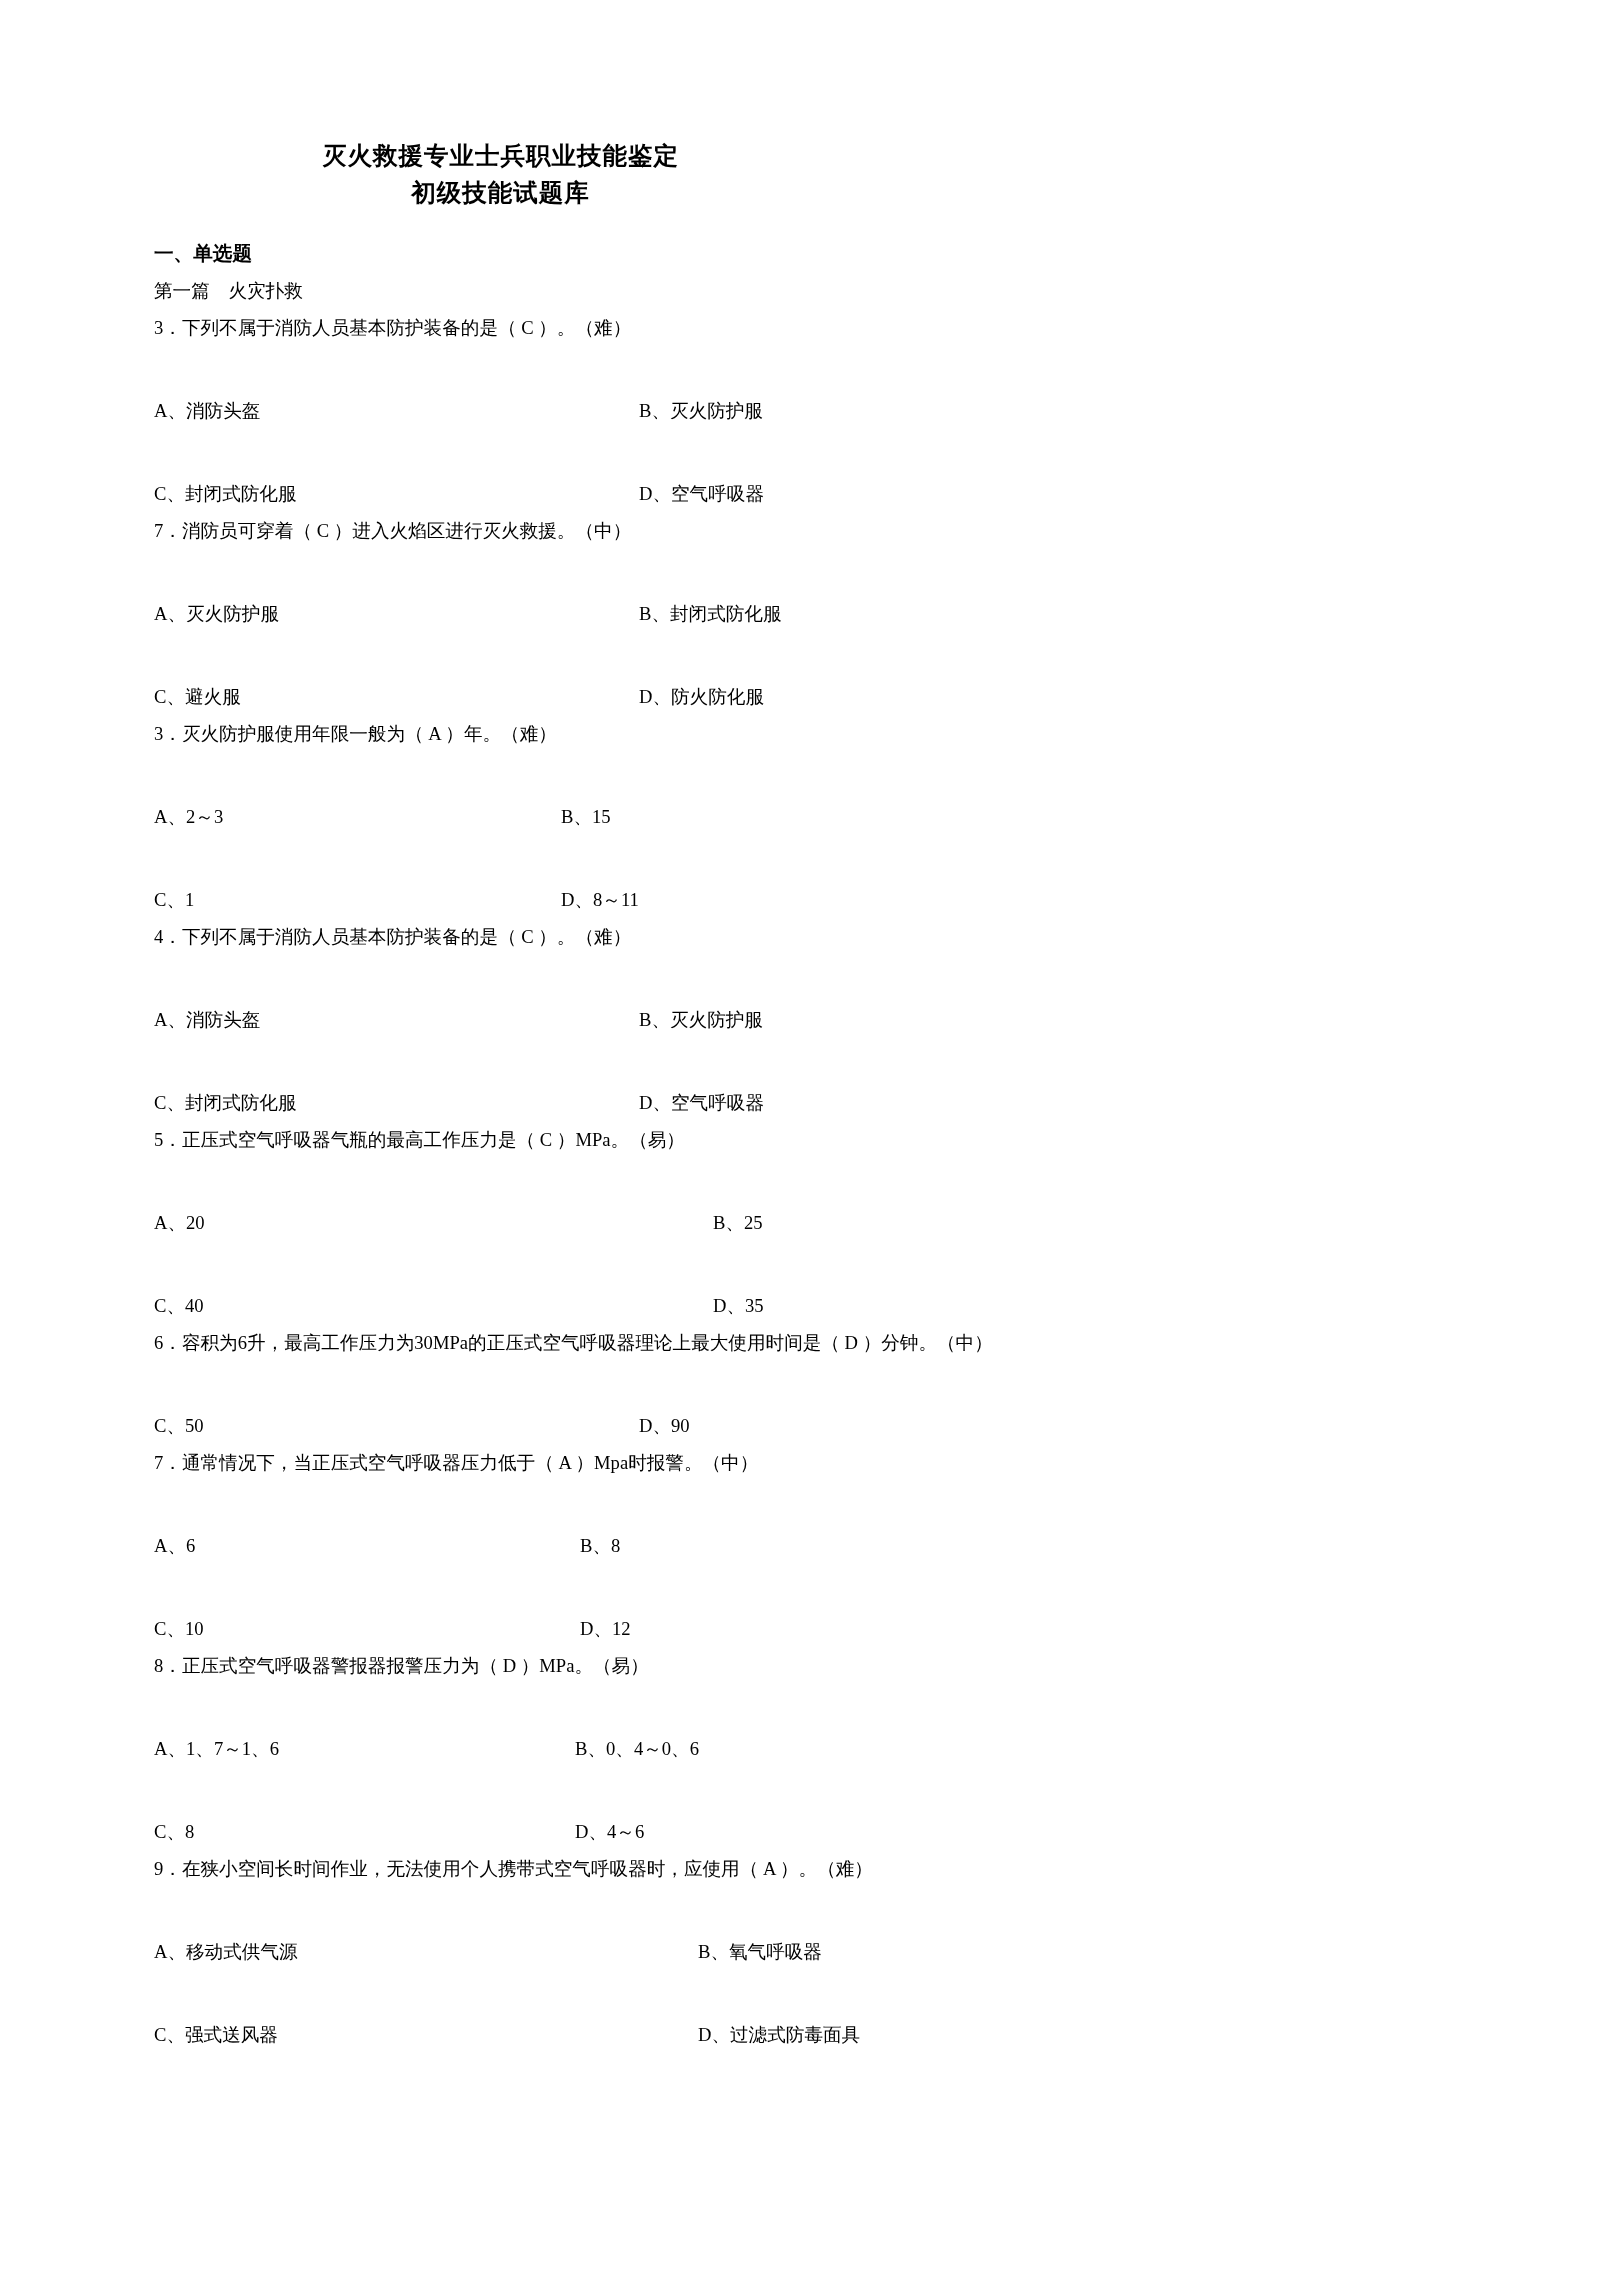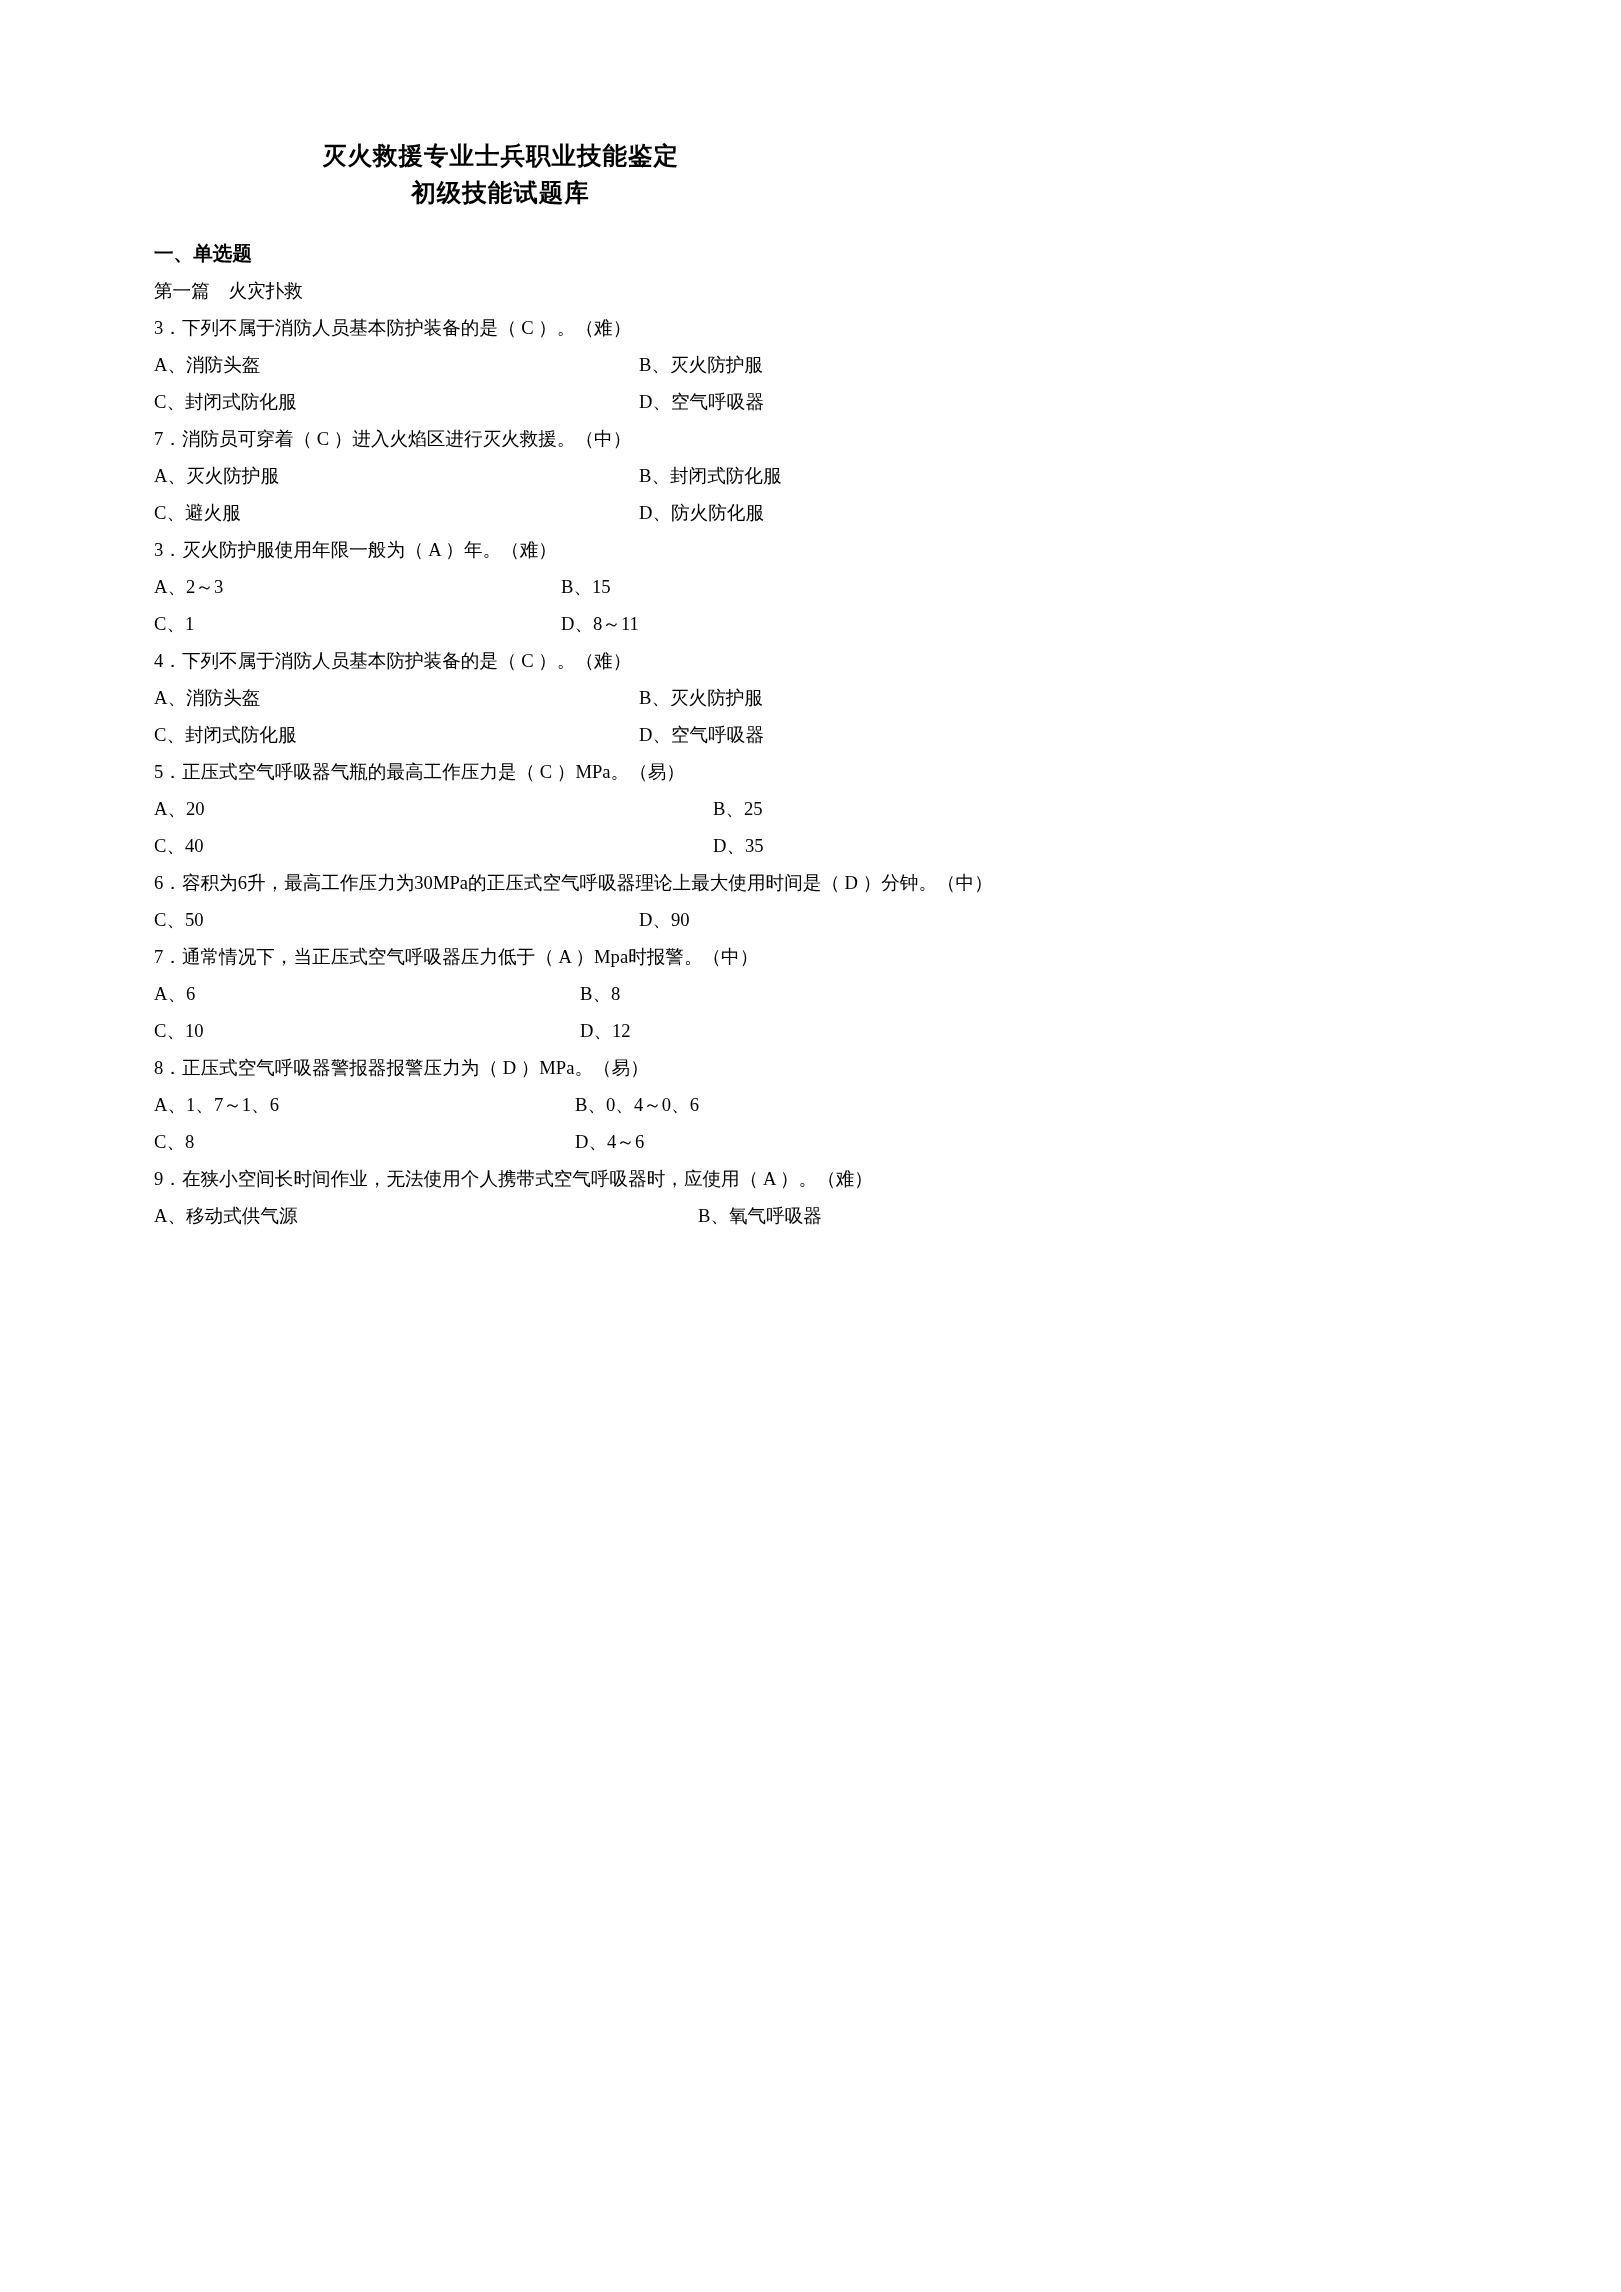--- a/index.html
+++ b/index.html
@@ -47,20 +47,21 @@
   .line {
     margin: 0;
     font-size: 18.6px;
     line-height: 37px;
   }
   .q-text {
     text-indent: 36px;
   }
   .opt-row {
     padding-left: 36px;
+    margin-top: 46px;
   }
   .opt {
     display: inline-block;
     vertical-align: top;
   }
 </style>
 </head>
 <body>
 
 <div class="doc">
@@ -89,15 +90,16 @@
       <p class="line q-text">6．容积为6升，最高工作压力为30MPa的正压式空气呼吸器理论上最大使用时间是（ D ）分钟。（中）</p>
       <div class="line opt-row"><span class="opt" style="width: 485px;">C、50</span><span class="opt">D、90</span></div>
       <p class="line q-text">7．通常情况下，当正压式空气呼吸器压力低于（ A ）Mpa时报警。（中）</p>
       <div class="line opt-row"><span class="opt" style="width: 426px;">A、6</span><span class="opt">B、8</span></div>
       <div class="line opt-row"><span class="opt" style="width: 426px;">C、10</span><span class="opt">D、12</span></div>
       <p class="line q-text">8．正压式空气呼吸器警报器报警压力为（ D ）MPa。（易）</p>
       <div class="line opt-row"><span class="opt" style="width: 421px;">A、1、7～1、6</span><span class="opt">B、0、4～0、6</span></div>
       <div class="line opt-row"><span class="opt" style="width: 421px;">C、8</span><span class="opt">D、4～6</span></div>
       <p class="line q-text">9．在狭小空间长时间作业，无法使用个人携带式空气呼吸器时，应使用（ A ）。（难）</p>
       <div class="line opt-row"><span class="opt" style="width: 544px;">A、移动式供气源</span><span class="opt">B、氧气呼吸器</span></div>
+      <div class="line opt-row"><span class="opt" style="width: 544px;">C、强式送风器</span><span class="opt">D、过滤式防毒面具</span></div>
     </div>
 </div>
 
 
 </body></html>

